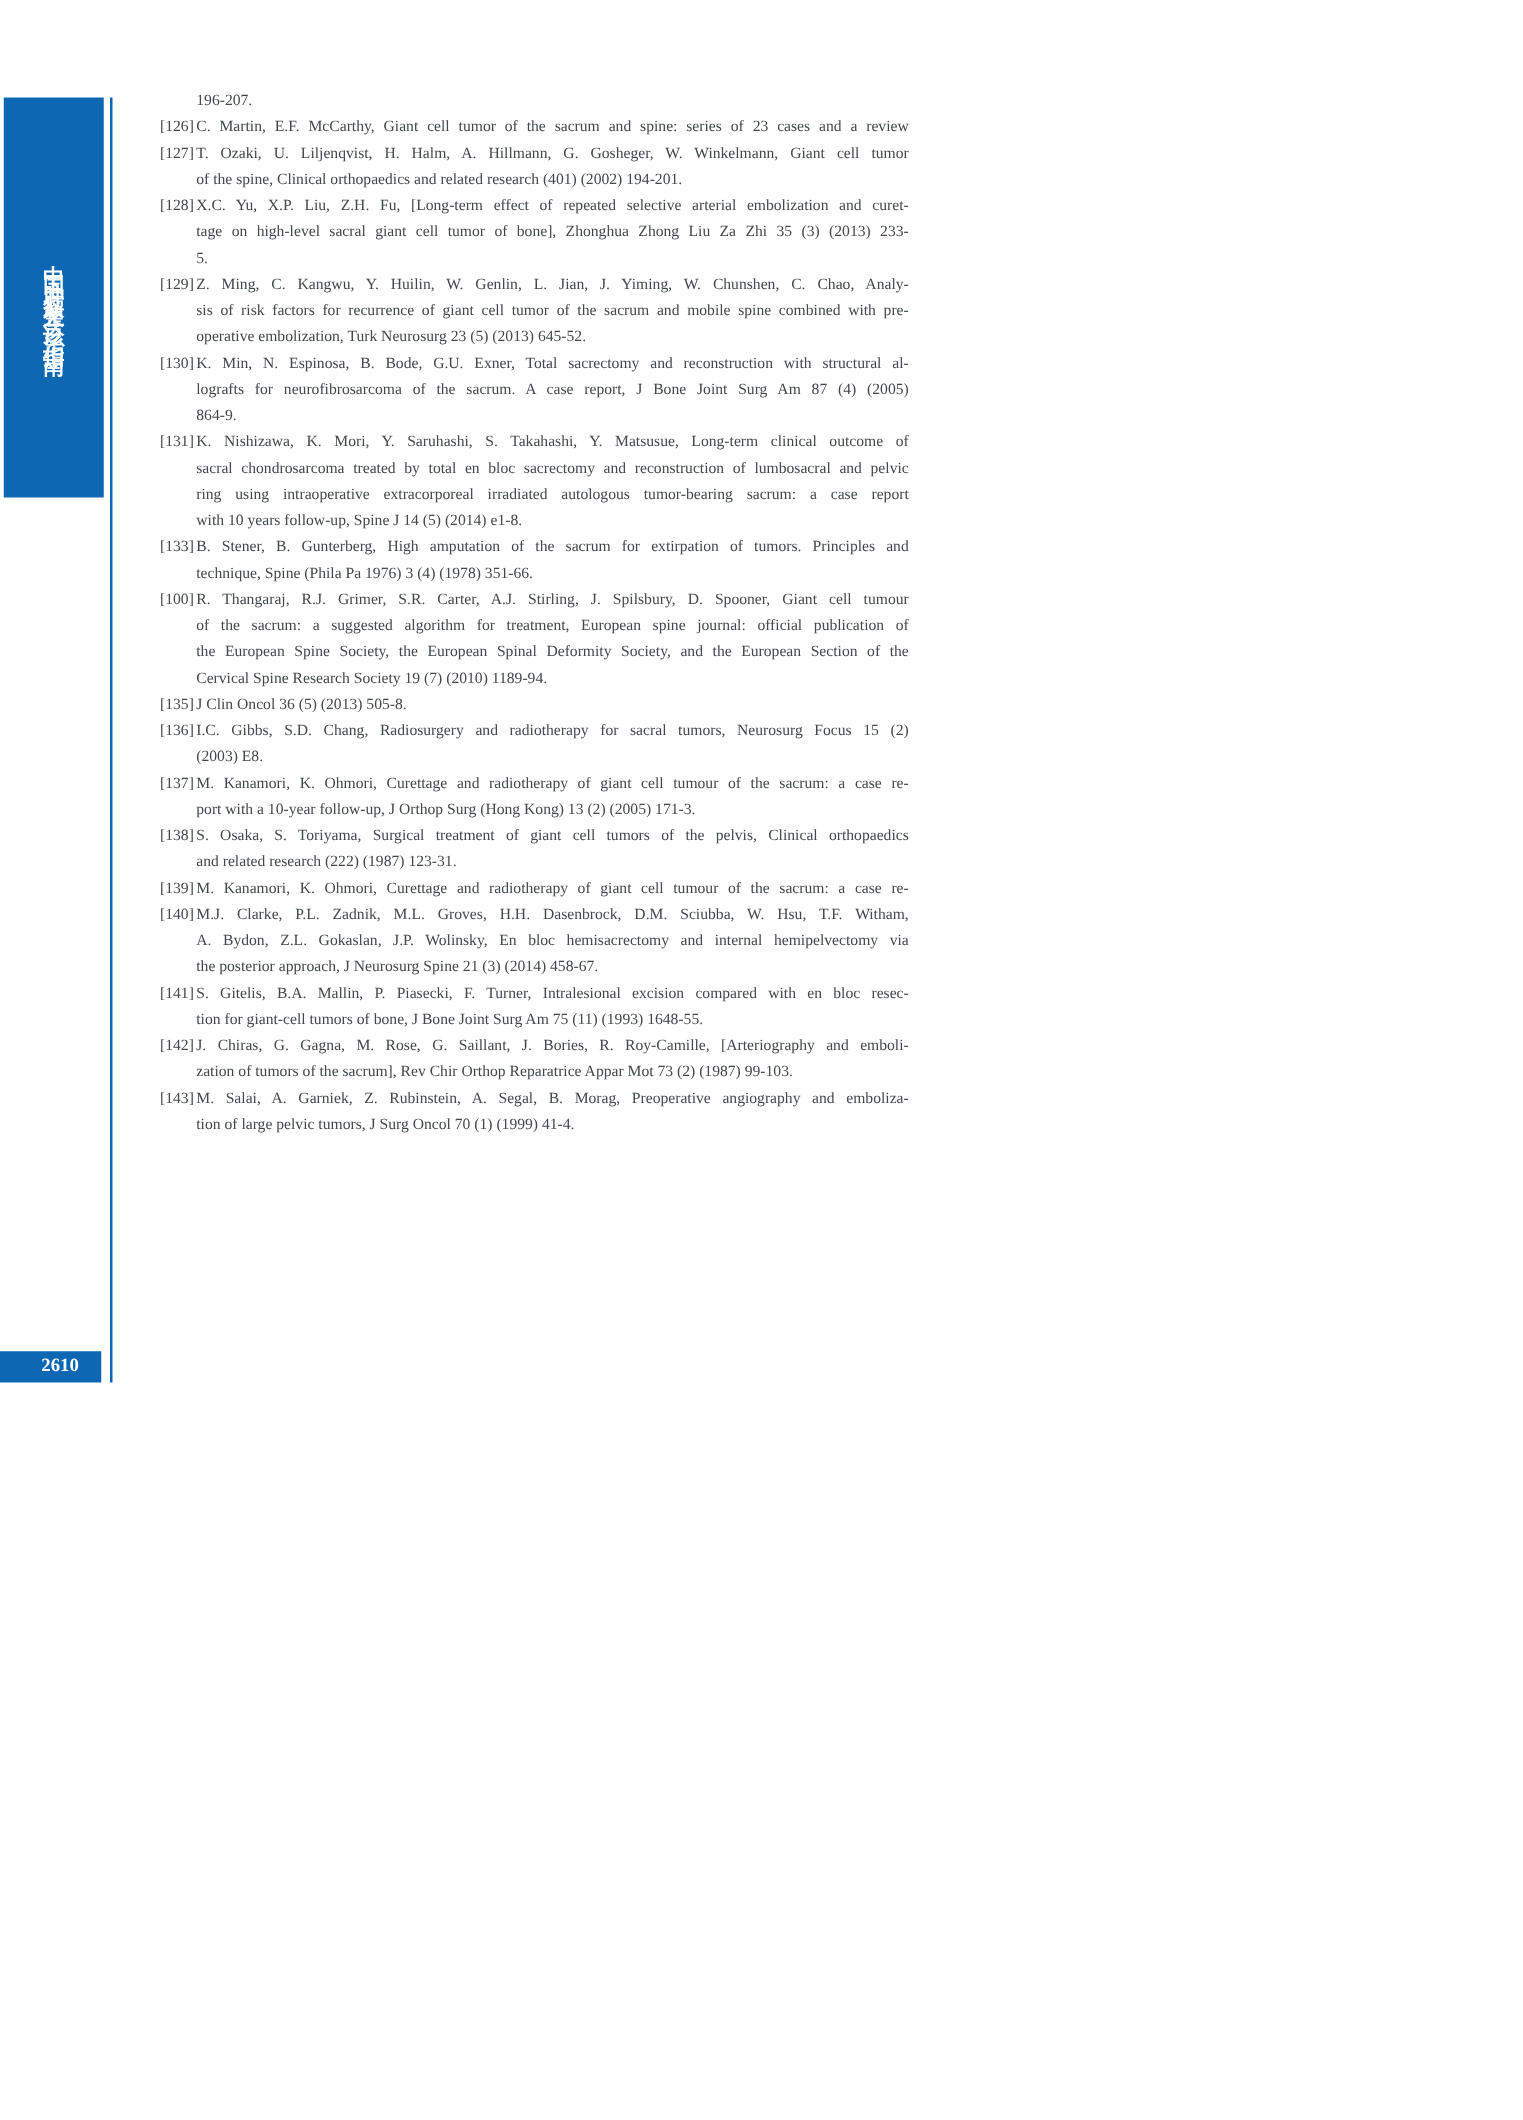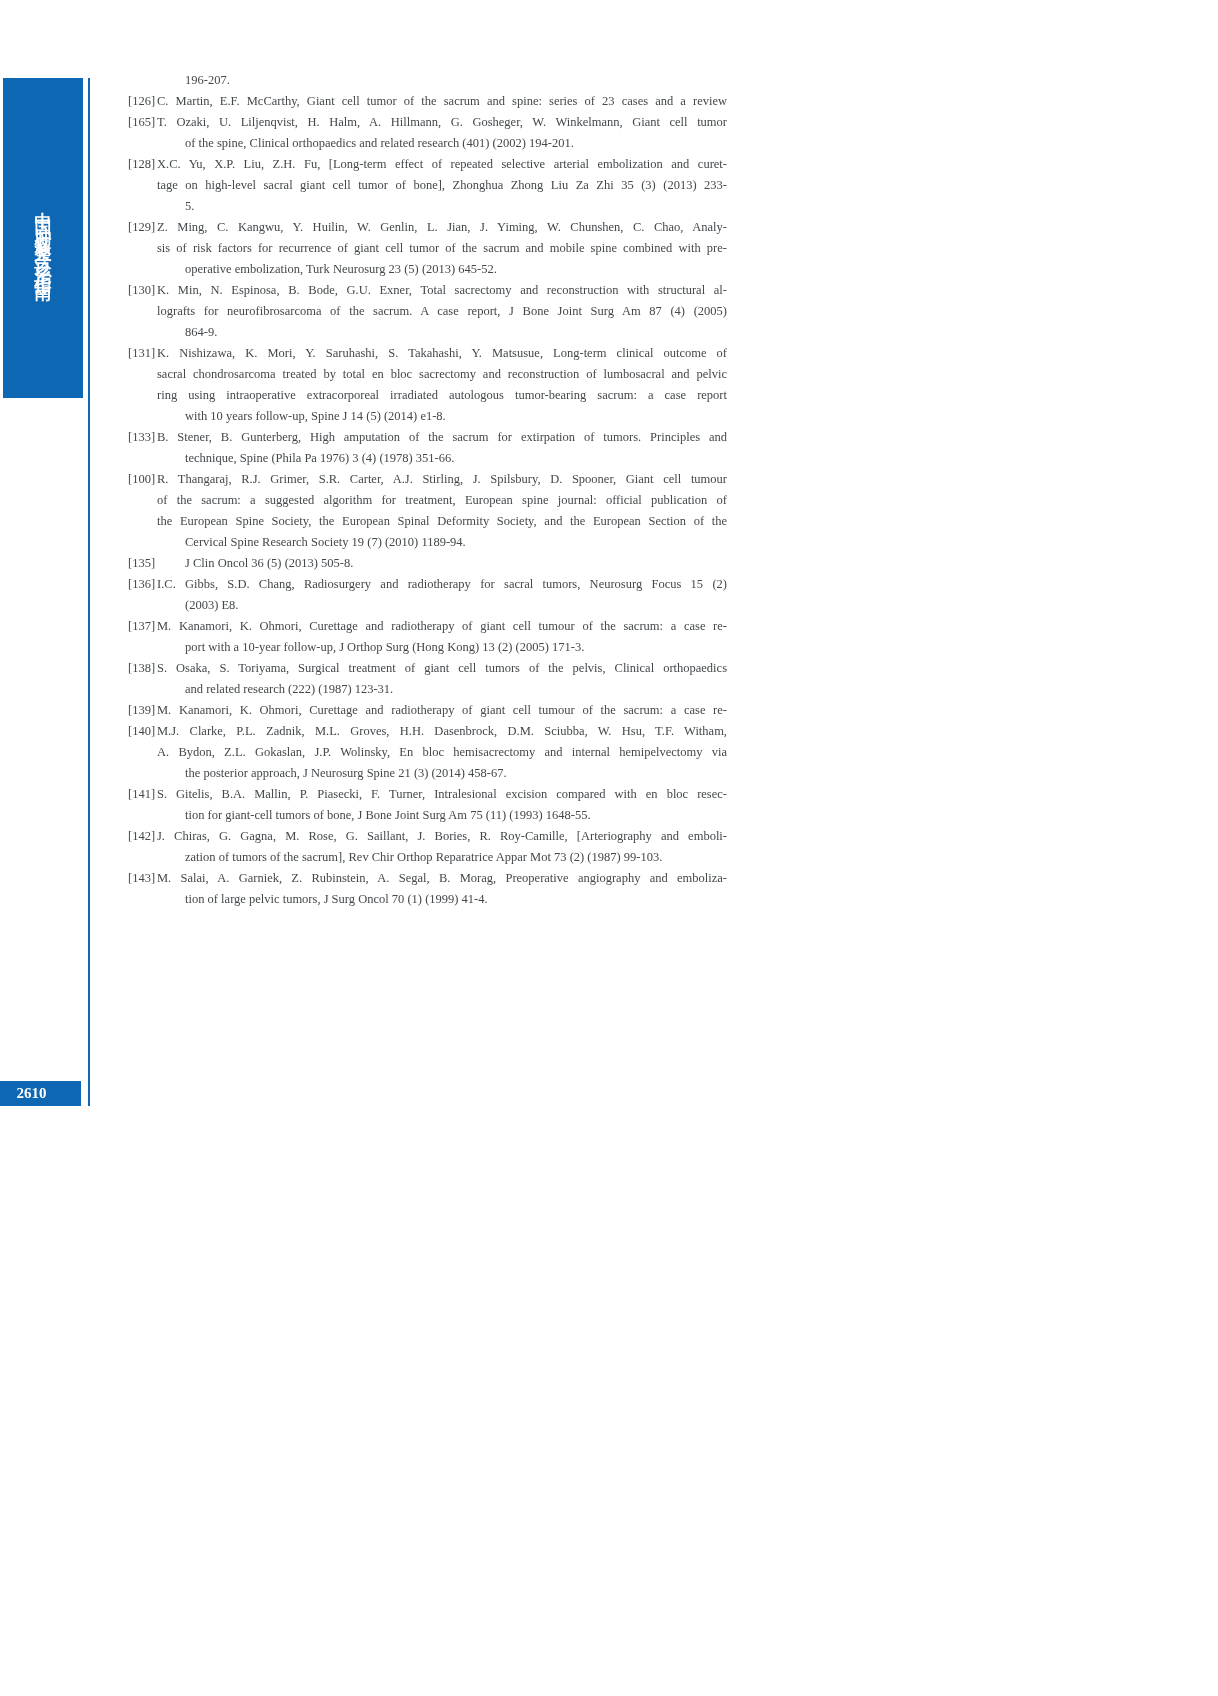--- a/index.html
+++ b/index.html
@@ -49,34 +49,34 @@
     font-size: 12.5px;
     line-height: 21px;
   }
   .ref { position: relative; padding-left: 29px; }
   .ref .label { position: absolute; left: 0; top: 0; }
   .line {
     text-align: justify;
     text-align-last: justify;
     white-space: nowrap;
   }
-  .line.last { text-align-last: left; margin-left: 28px; }
+  .line.last { text-align-last: left; }
   .page-badge {
     position: absolute;
     left: 0;
     top: 1081px;
     width: 81px;
     height: 25px;
     background: #0d67b3;
     color: #ffffff;
     font-family: "Liberation Serif", serif;
     font-weight: 700;
     font-size: 15px;
     line-height: 25px;
-    text-align: center;
+    text-align: right;
     padding-right: 18px;
     box-sizing: border-box;
   }
 </style>
 </head>
 <body>
 
 <div class="page">
   <div class="sidebar-box">
     <div class="sidebar-title">中国肿瘤整合诊治指南</div>
@@ -87,21 +87,21 @@
   <div class="refs" id="refs">
       <div class="ref">
         <span class="label"></span>
         <div class="line last">196-207.</div>
       </div>
       <div class="ref">
         <span class="label">[126]</span>
         <div class="line">C. Martin, E.F. McCarthy, Giant cell tumor of the sacrum and spine: series of 23 cases and a review</div>
       </div>
       <div class="ref">
-        <span class="label">[165]</span>
+        <span class="label">[127]</span>
         <div class="line">T. Ozaki, U. Liljenqvist, H. Halm, A. Hillmann, G. Gosheger, W. Winkelmann, Giant cell tumor</div>
         <div class="line last">of the spine, Clinical orthopaedics and related research (401) (2002) 194-201.</div>
       </div>
       <div class="ref">
         <span class="label">[128]</span>
         <div class="line">X.C. Yu, X.P. Liu, Z.H. Fu, [Long-term effect of repeated selective arterial embolization and curet-</div>
         <div class="line">tage on high-level sacral giant cell tumor of bone], Zhonghua Zhong Liu Za Zhi 35 (3) (2013) 233-</div>
         <div class="line last">5.</div>
       </div>
       <div class="ref">

